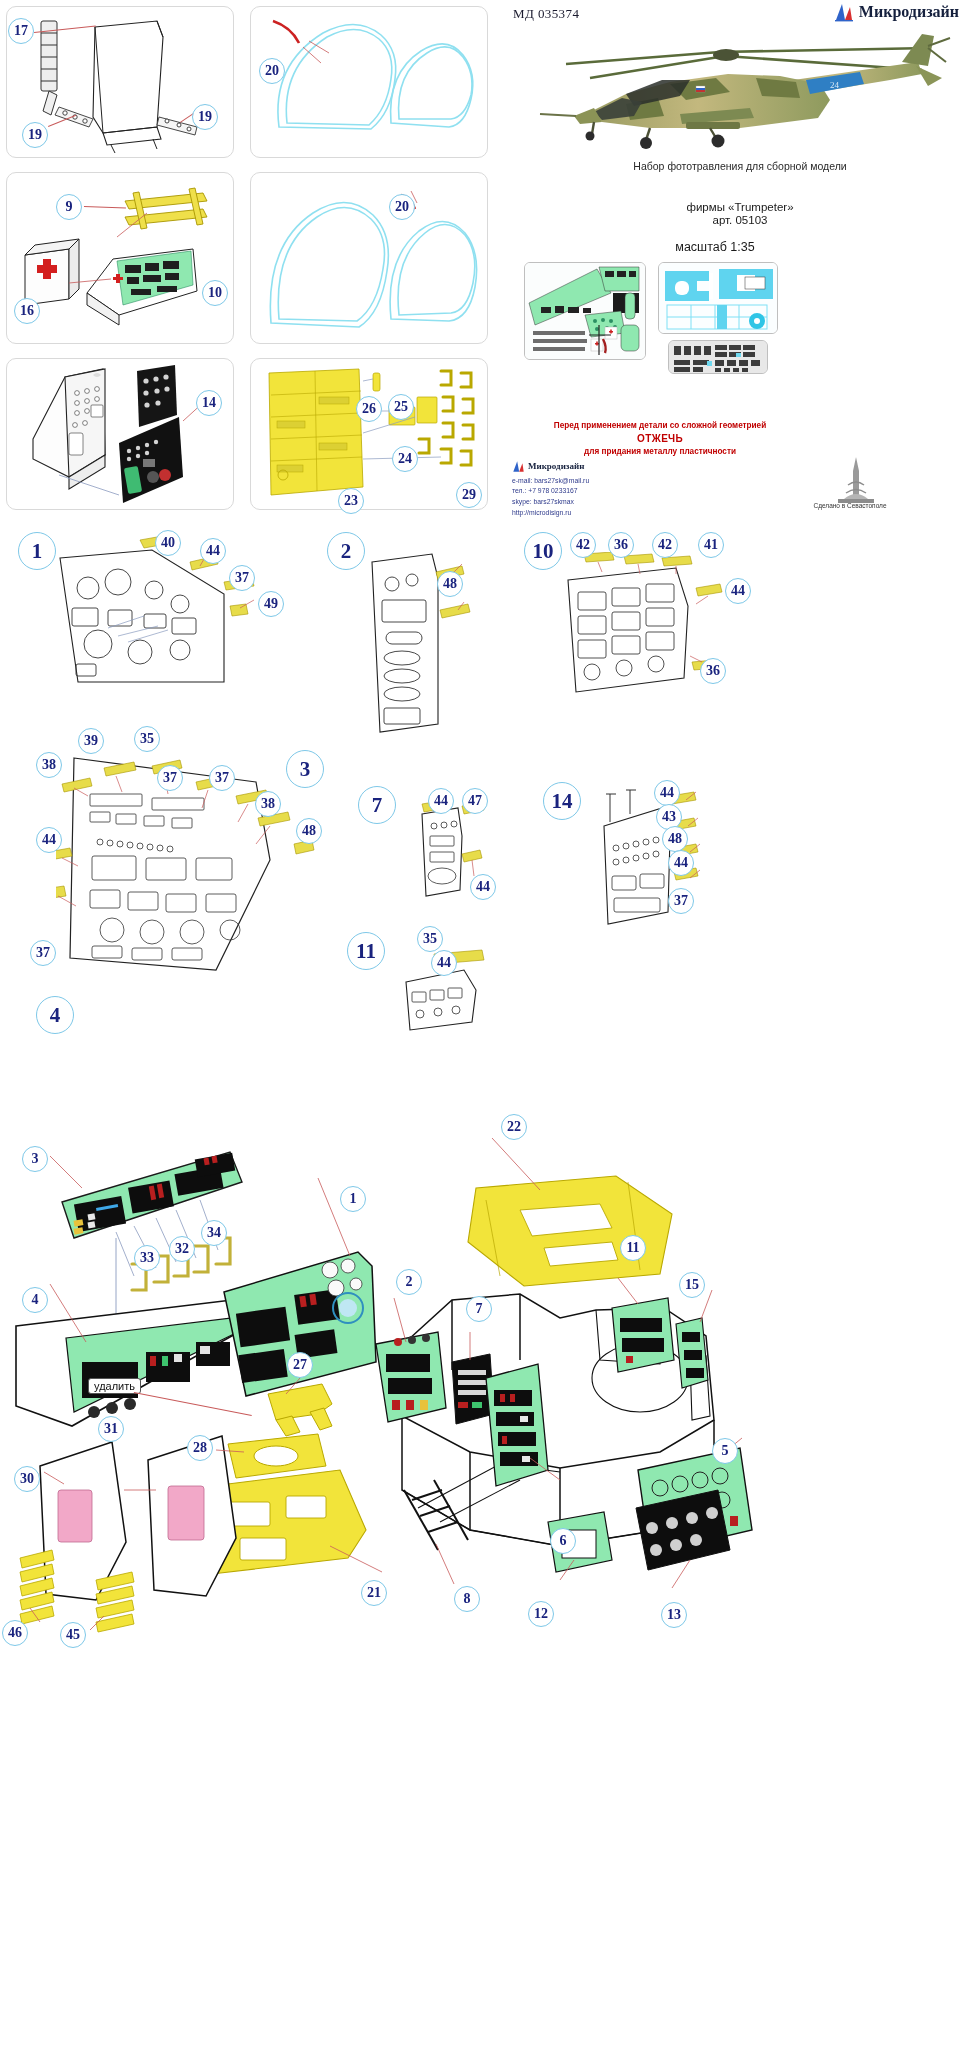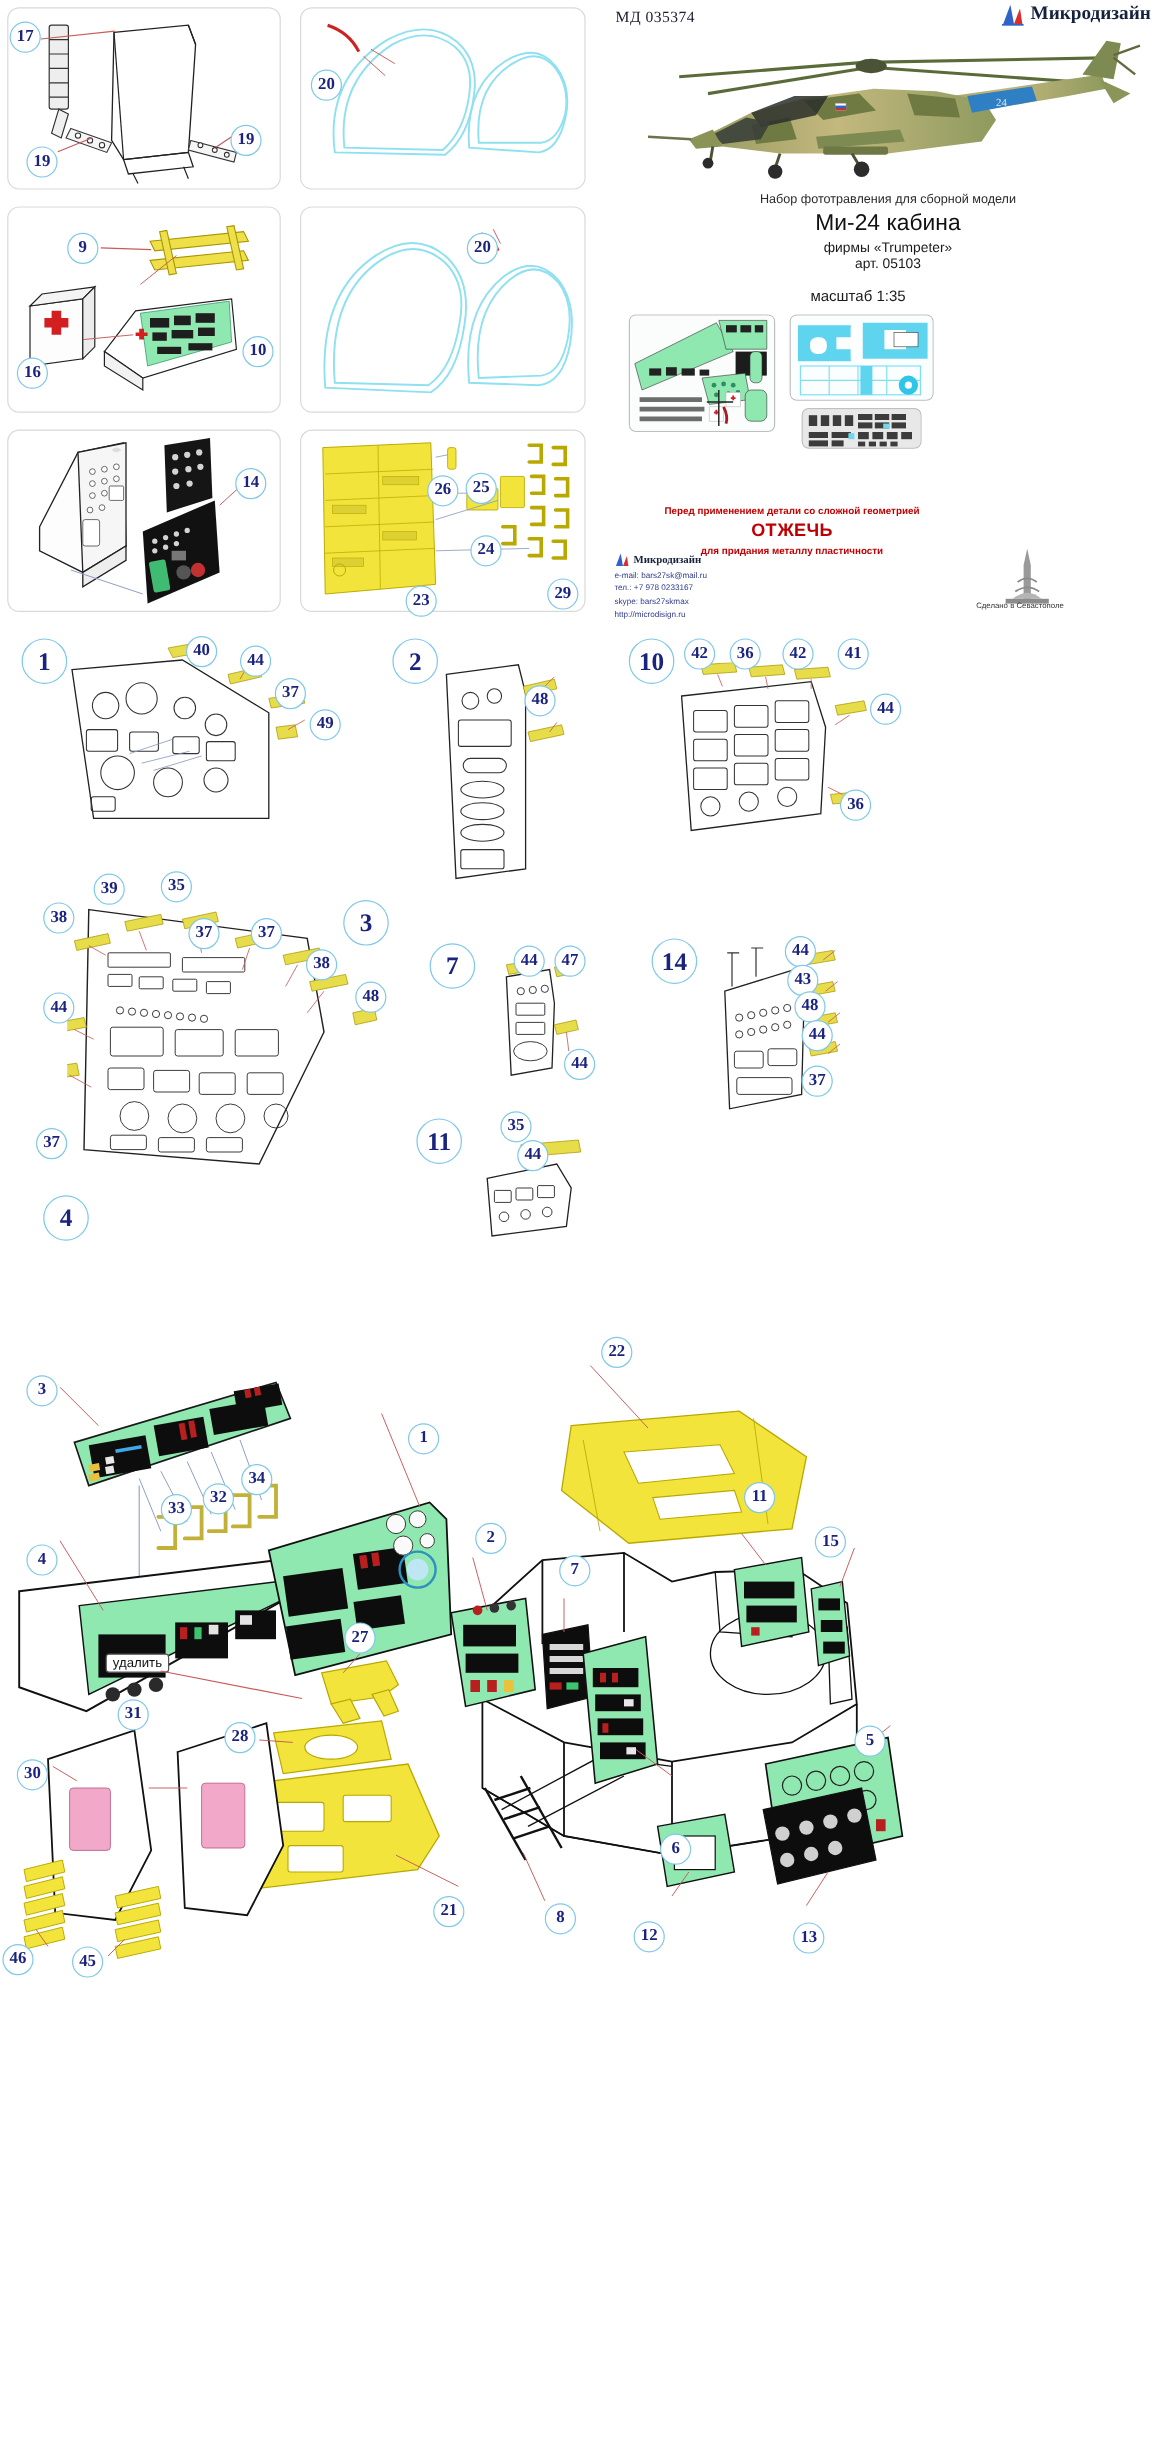--- a/index.html
+++ b/index.html
@@ -97,21 +97,21 @@
   }
   #fret-a { left: 524px; top: 262px; width: 122px; height: 98px; background:#fff; }
   #fret-b { left: 658px; top: 262px; width: 120px; height: 72px; background:#fff; }
   #fret-c { left: 668px; top: 340px; width: 100px; height: 34px; background:#eee; }
 
   #warn {
     position: absolute; left: 510px; top: 420px; width: 300px;
     text-align: center; color: #c00000; font-size: 8.2px; line-height: 1.45;
     font-weight: 600;
   }
-  #warn .big { font-size: 15px; letter-spacing: .3px; }
+  #warn .big { font-size: 10px; letter-spacing: .3px; }
 
   #contact {
     position: absolute; left: 512px; top: 460px;
     font-size: 6.8px; color: #2f3b8c; line-height: 1.55;
   }
   #contact .clogo {
     display: flex; align-items: center; gap: 3px; margin-bottom: 2px;
   }
   #contact .cname {
     font-family: "Liberation Serif", serif;
@@ -211,21 +211,20 @@
       <circle cx="188" cy="119" r="6.5" fill="#2c2c2c"></circle>
       <circle cx="60" cy="114" r="4.5" fill="#2c2c2c"></circle>
 
       <rect x="166" y="64" width="9" height="6" fill="#fff" stroke="#999" stroke-width=".4"></rect>
       <rect x="166" y="66" width="9" height="2" fill="#2f63c9"></rect>
       <rect x="166" y="68" width="9" height="2" fill="#c23333"></rect>
     </svg>
   </div>
 
   <div id="cap-kit">Набор фототравления для сборной модели</div>
-  <div id="cap-title">Ми-24 кабина</div>
   <div id="cap-firm">фирмы «Trumpeter»</div>
   <div id="cap-art">арт. 05103</div>
   <div id="cap-scale">масштаб 1:35</div>
 
   <div class="fret" id="fret-a">
     <svg width="122" height="98" viewBox="0 0 122 98">
       <rect width="122" height="98" fill="#fbfdfd"></rect>
       <polygon points="4,40 72,6 86,30 10,62" fill="#8fe8b0" stroke="#333" stroke-width=".5"></polygon>
       <polygon points="74,4 114,4 114,28 80,28" fill="#8fe8b0" stroke="#333" stroke-width=".5"></polygon>
       <rect x="88" y="30" width="26" height="20" fill="#1c1c1c"></rect>

